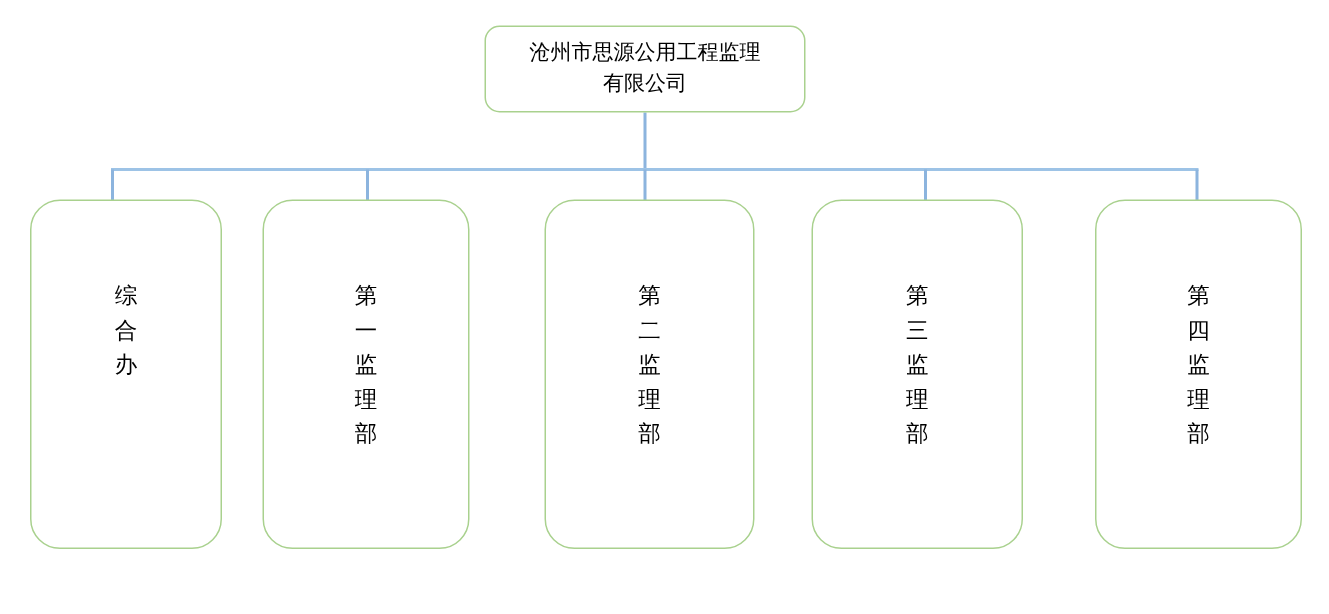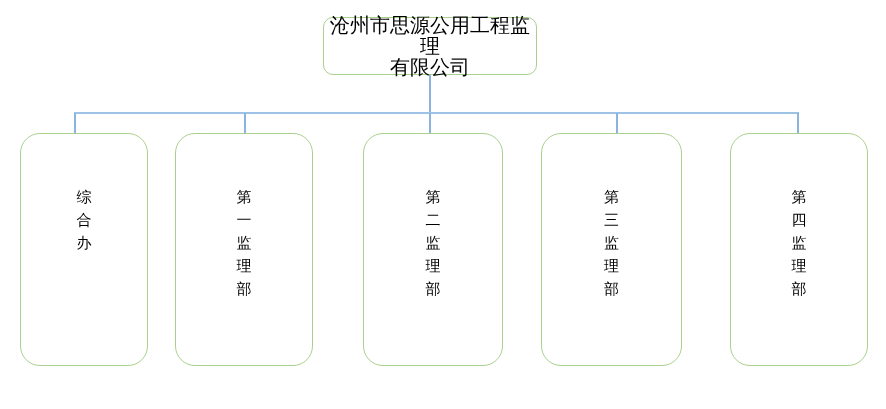--- a/index.html
+++ b/index.html
@@ -44,21 +44,21 @@
     color: var(--text);
   }
   .root-node {
     left: 323px; top: 17px;
     width: 214px; height: 58px;
     border-radius: 10px;
     display: flex;
     flex-direction: column;
     align-items: center;
     justify-content: center;
-    font-size: 20px;
+    font-size: 14px;
     line-height: 21px;
     text-align: center;
   }
   .dept-node {
     top: 133px;
     height: 233px;
     border-radius: 20px;
     display: flex;
     justify-content: center;
   }

